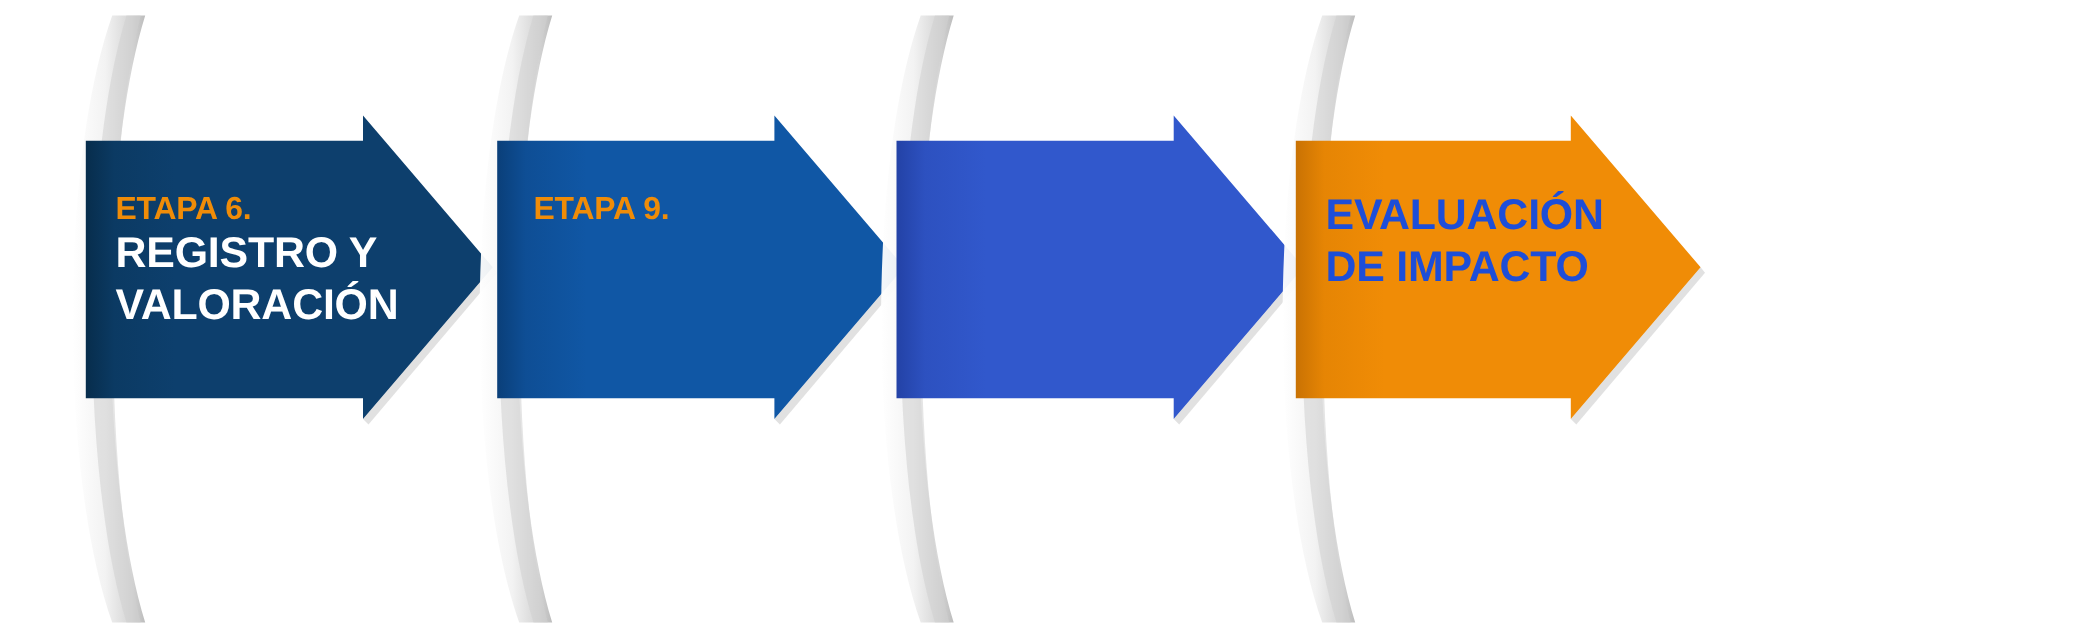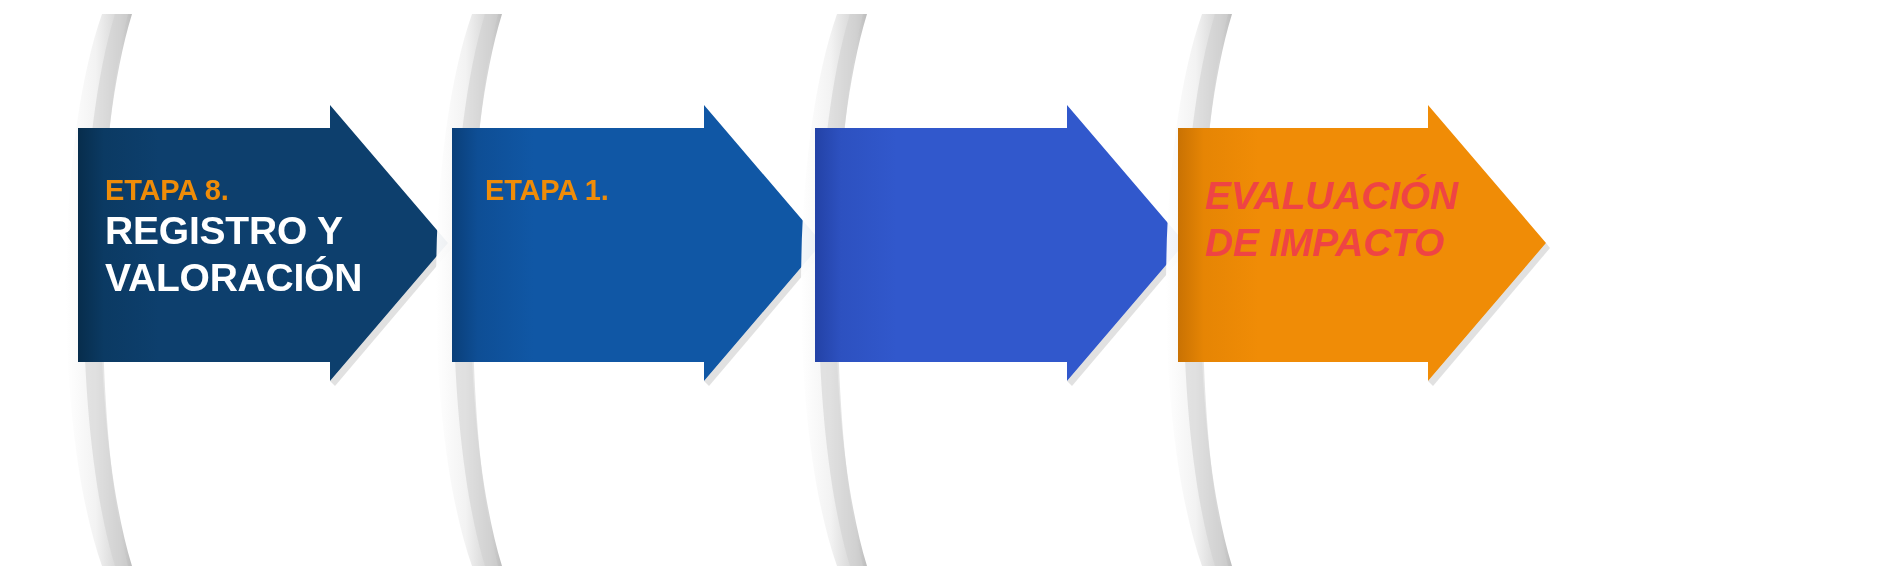--- a/index.html
+++ b/index.html
@@ -107,21 +107,21 @@
         </defs>
 
         <path d="M 92 14 C 44 150 44 430 92 566 L 122 566 C 80 430 80 150 122 14 Z" fill="url(#g1lens)" opacity="0.95"></path>
         <path d="M 105 14 C 63 150 63 430 105 566 L 118 566 C 84 430 84 150 118 14 Z" fill="#cfcfcf" opacity="0.55"></path>
 
         <path d="M 68 128 L 320 128 L 320 105 L 438 243 L 320 381 L 320 362 L 68 362 Z" fill="url(#g1body)"></path>
 
         <path d="M 320 381 L 438 243 L 442 248 L 325 386 Z" fill="#9a9a9a" opacity="0.30"></path>
       </svg>
       <div class="arrow-text">
-        <span class="stage-label" style="color: rgb(239, 140, 8);">ETAPA 8.</span>
+        <span class="stage-label" style="color: rgb(239, 140, 8);">ETAPA 6.</span>
         <span class="stage-title" style="color: rgb(255, 255, 255);">REGISTRO Y
 VALORACIÓN</span>
       </div>
     </div>
 
     <div class="stage-arrow" id="arrow-2">
       <svg class="arrow-svg" viewBox="0 0 470 580" xmlns="http://www.w3.org/2000/svg">
         <defs>
           <linearGradient id="g2body" x1="0" y1="0" x2="1" y2="0">
             <stop offset="0" stop-color="#0a3f79"></stop>
@@ -135,21 +135,21 @@
             <stop offset="0.80" stop-color="#d3d3d3"></stop>
             <stop offset="1" stop-color="#b9b9b9"></stop>
           </linearGradient>
         </defs>
         <path d="M 92 14 C 44 150 44 430 92 566 L 122 566 C 80 430 80 150 122 14 Z" fill="url(#g2lens)" opacity="0.95"></path>
         <path d="M 105 14 C 63 150 63 430 105 566 L 118 566 C 84 430 84 150 118 14 Z" fill="#cfcfcf" opacity="0.55"></path>
         <path d="M 72 128 L 324 128 L 324 105 L 442 243 L 324 381 L 324 362 L 72 362 Z" fill="url(#g2body)"></path>
         <path d="M 324 381 L 442 243 L 446 248 L 329 386 Z" fill="#9a9a9a" opacity="0.30"></path>
       </svg>
       <div class="arrow-text">
-        <span class="stage-label" style="color: rgb(239, 140, 8);">ETAPA 1.</span>
+        <span class="stage-label" style="color: rgb(239, 140, 8);">ETAPA 9.</span>
       </div>
     </div>
 
     <div class="stage-arrow" id="arrow-3">
       <svg class="arrow-svg" viewBox="0 0 470 580" xmlns="http://www.w3.org/2000/svg">
         <defs>
           <linearGradient id="g3body" x1="0" y1="0" x2="1" y2="0">
             <stop offset="0" stop-color="#2342a6"></stop>
             <stop offset="0.07" stop-color="#2d51c0"></stop>
             <stop offset="0.22" stop-color="#3158cc"></stop>
@@ -184,19 +184,19 @@
             <stop offset="0.80" stop-color="#d3d3d3"></stop>
             <stop offset="1" stop-color="#b9b9b9"></stop>
           </linearGradient>
         </defs>
         <path d="M 92 14 C 44 150 44 430 92 566 L 122 566 C 80 430 80 150 122 14 Z" fill="url(#g4lens)" opacity="0.95"></path>
         <path d="M 105 14 C 63 150 63 430 105 566 L 118 566 C 84 430 84 150 118 14 Z" fill="#cfcfcf" opacity="0.55"></path>
         <path d="M 68 128 L 318 128 L 318 105 L 436 243 L 318 381 L 318 362 L 68 362 Z" fill="url(#g4body)"></path>
         <path d="M 318 381 L 436 243 L 440 248 L 323 386 Z" fill="#9a9a9a" opacity="0.30"></path>
       </svg>
       <div class="arrow-text">
-        <span class="stage-title" style="color: #ef4444; font-style: italic;">EVALUACIÓN
+        <span class="stage-title" style="color: #1d4ed8;">EVALUACIÓN
 DE IMPACTO</span>
       </div>
     </div>
 
   </div>
 </div>
 
 </body></html>

